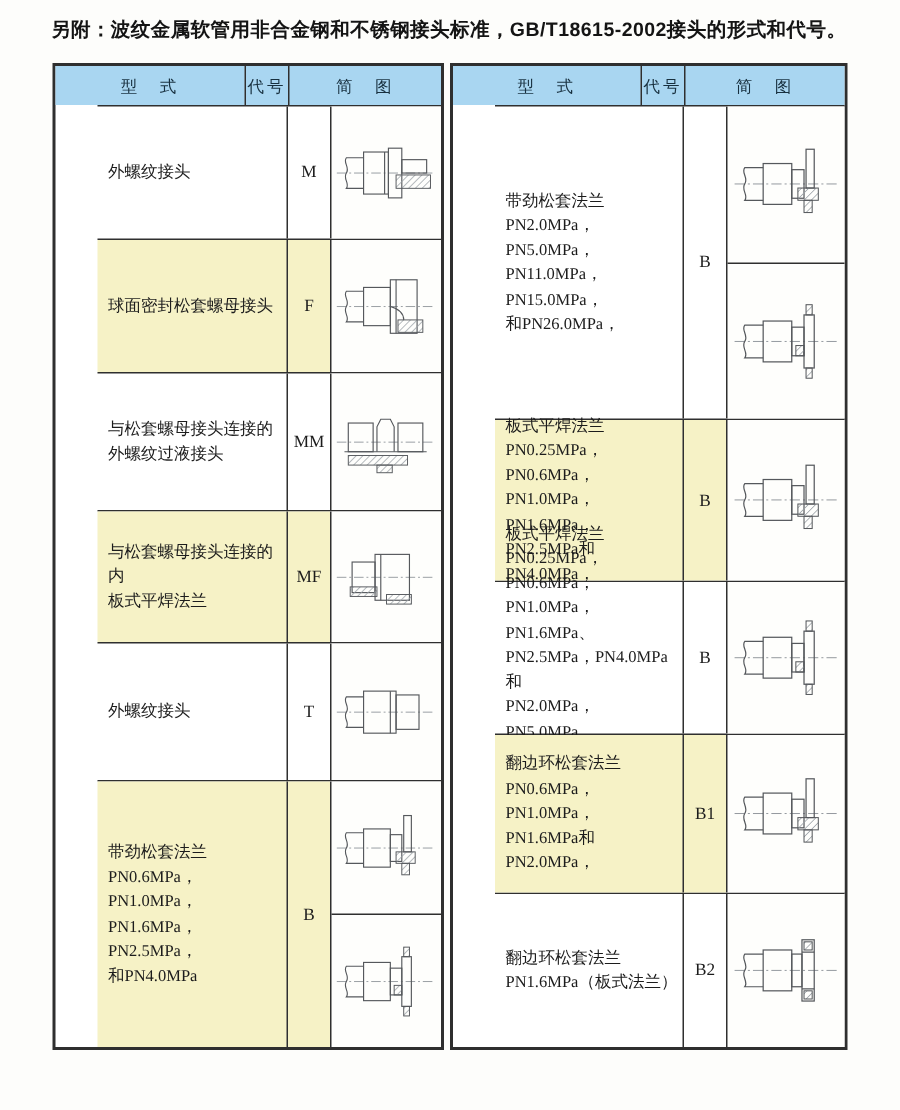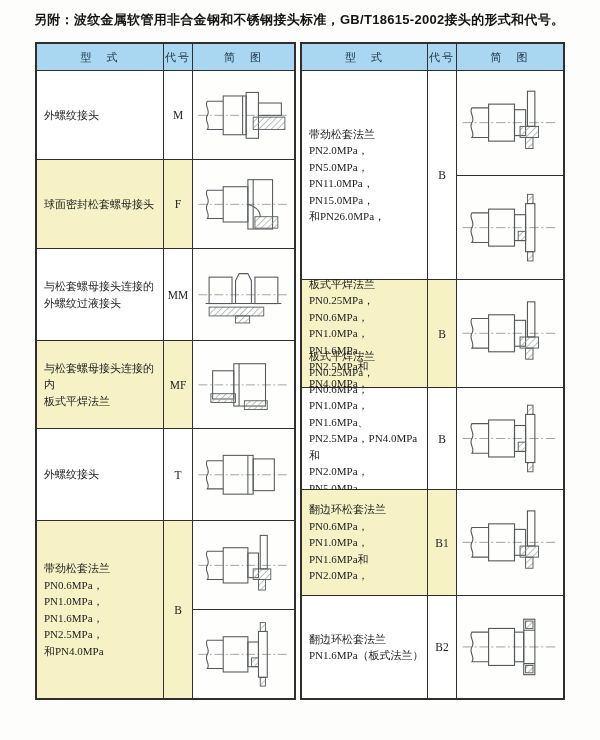--- a/index.html
+++ b/index.html
@@ -24,21 +24,21 @@
     background:#fff;
   }
   .half-left{width:261px;}
   .half-right{width:265px;}
   .hrow,.row{
     display:grid;box-sizing:border-box;
   }
   .half-left .hrow,.half-left .row{grid-template-columns:126px 29px 1fr;}
   .half-right .hrow,.half-right .row{grid-template-columns:125px 29px 1fr;}
   .hrow{height:26px;}
-  .row{border-top:1.5px solid var(--bd);}
+  .row{border-top:1.5px solid var(--bd);margin-left:28px;}
   .hc{
     background:var(--hdr);
     display:flex;align-items:center;justify-content:center;
     font-size:11px;font-weight:400;color:#18303f;letter-spacing:2px;
   }
   .c2,.c3{border-left:1.4px solid var(--bd);}
   .cell{box-sizing:border-box;min-height:0;}
   .cell.type{
     display:flex;align-items:center;
     padding:4px 3px 4px 7px;

